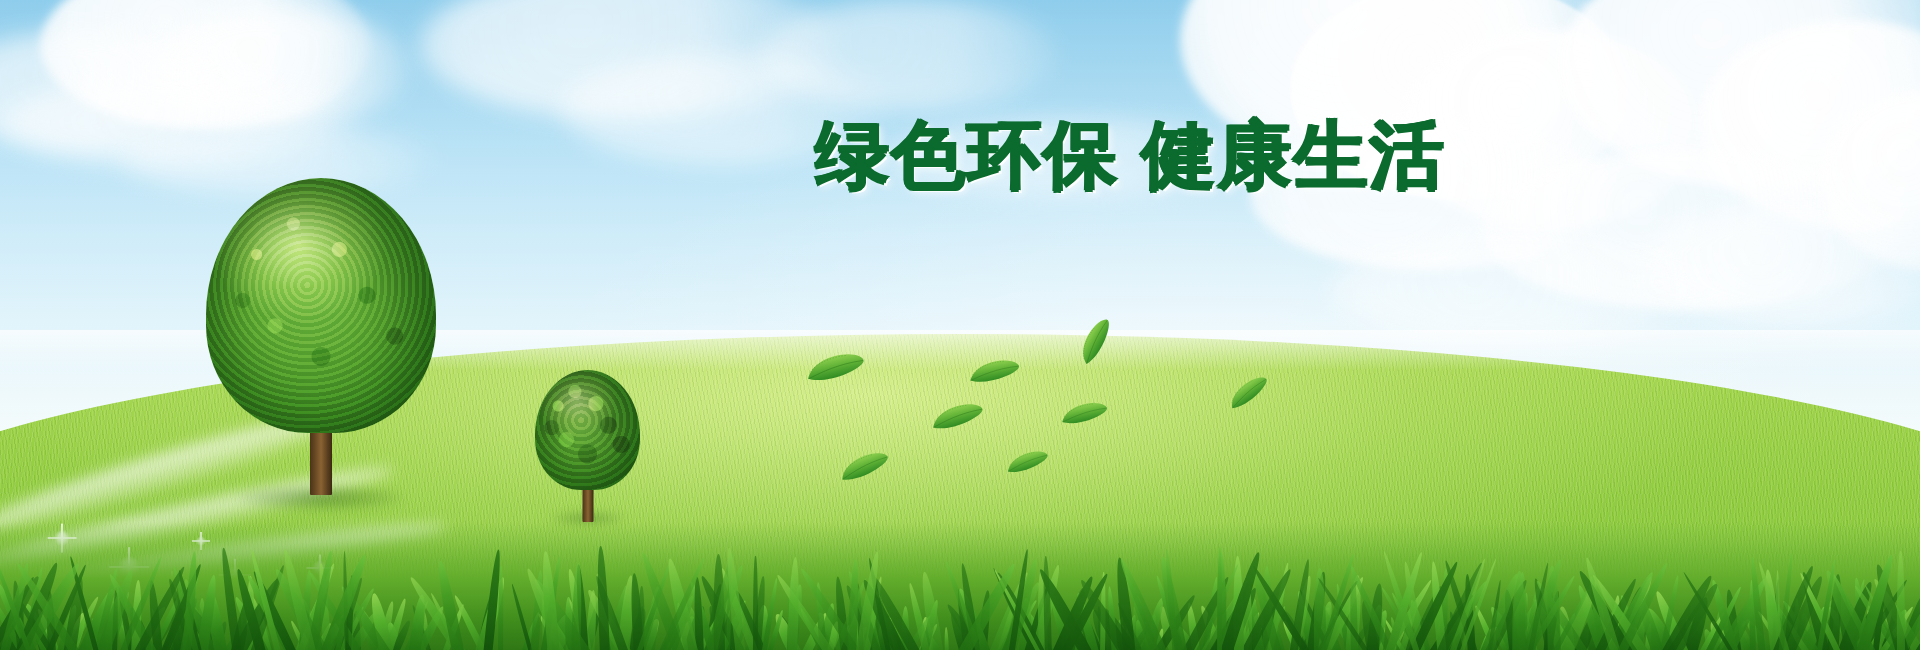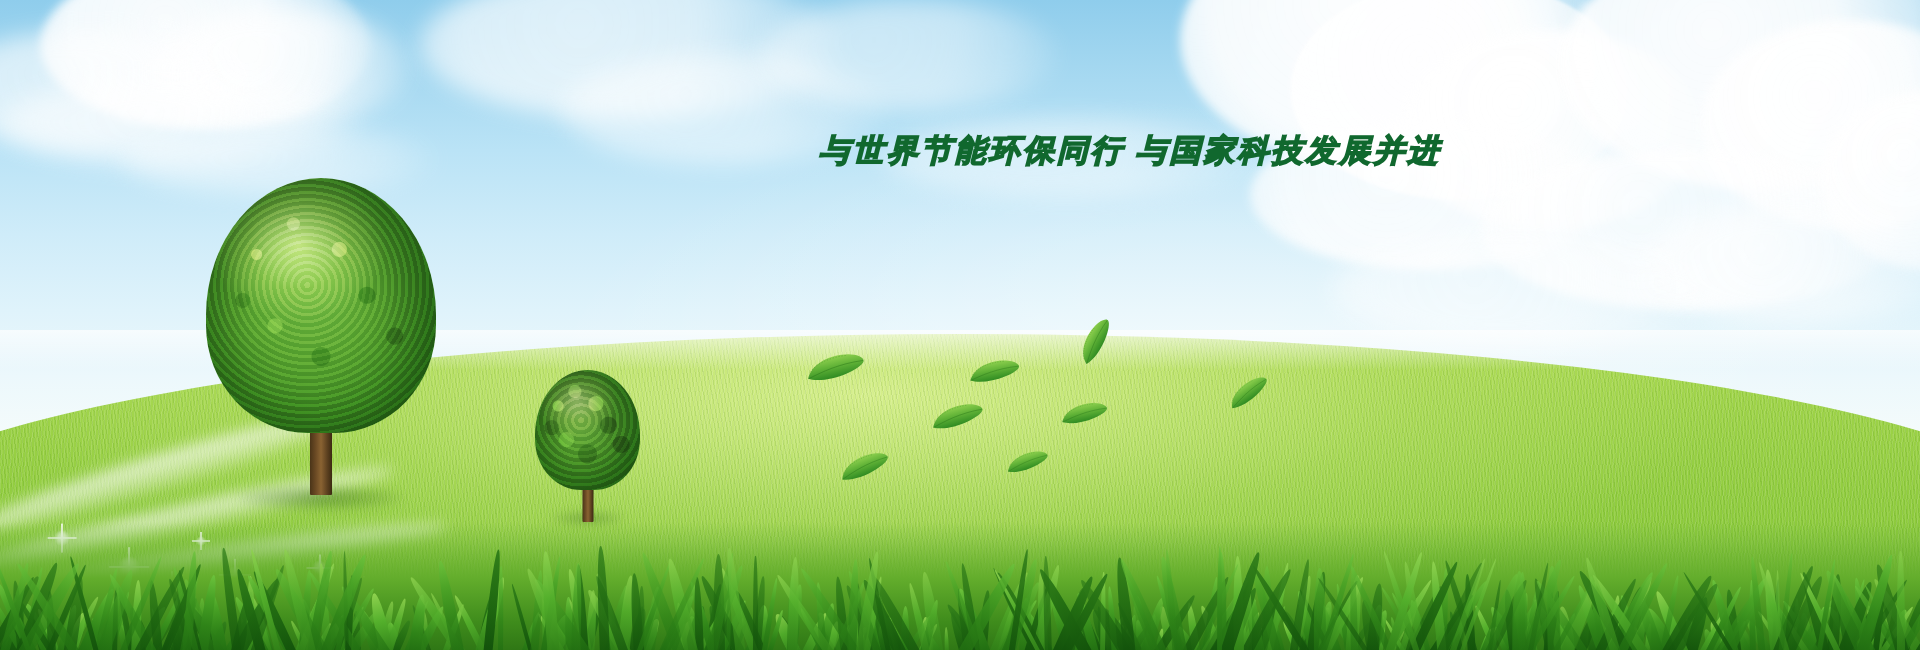--- a/index.html
+++ b/index.html
@@ -904,16 +904,16 @@
         <div class="blade light" style="left: 474.2px; width: 12.1px; height: 81.6px; transform: rotate(16.4deg); opacity: 0.89; z-index: 82;"></div>
         <div class="blade" style="left: 539.9px; width: 11.7px; height: 46.4px; transform: rotate(26.6deg); opacity: 0.98; z-index: 46;"></div>
         <div class="blade" style="left: 1118.2px; width: 5.5px; height: 30.8px; transform: rotate(3deg); opacity: 0.95; z-index: 31;"></div>
         <div class="blade light" style="left: 337px; width: 5.2px; height: 54.7px; transform: rotate(25.9deg); opacity: 0.81; z-index: 55;"></div>
         <div class="blade light" style="left: 292.5px; width: 5.7px; height: 71.2px; transform: rotate(22.1deg); opacity: 0.98; z-index: 71;"></div>
         <div class="blade" style="left: 1388.1px; width: 6.8px; height: 101.3px; transform: rotate(-24.2deg); opacity: 0.75; z-index: 101;"></div>
       </div>
   </div>
 
   <div class="copy">
-    <div class="subtitle-cn">与世界节能环保同行  与国家科技发展并进</div>
+    <div class="headline">绿色环保  健康生活</div>
   </div>
 
 </div>
 
 </body></html>

